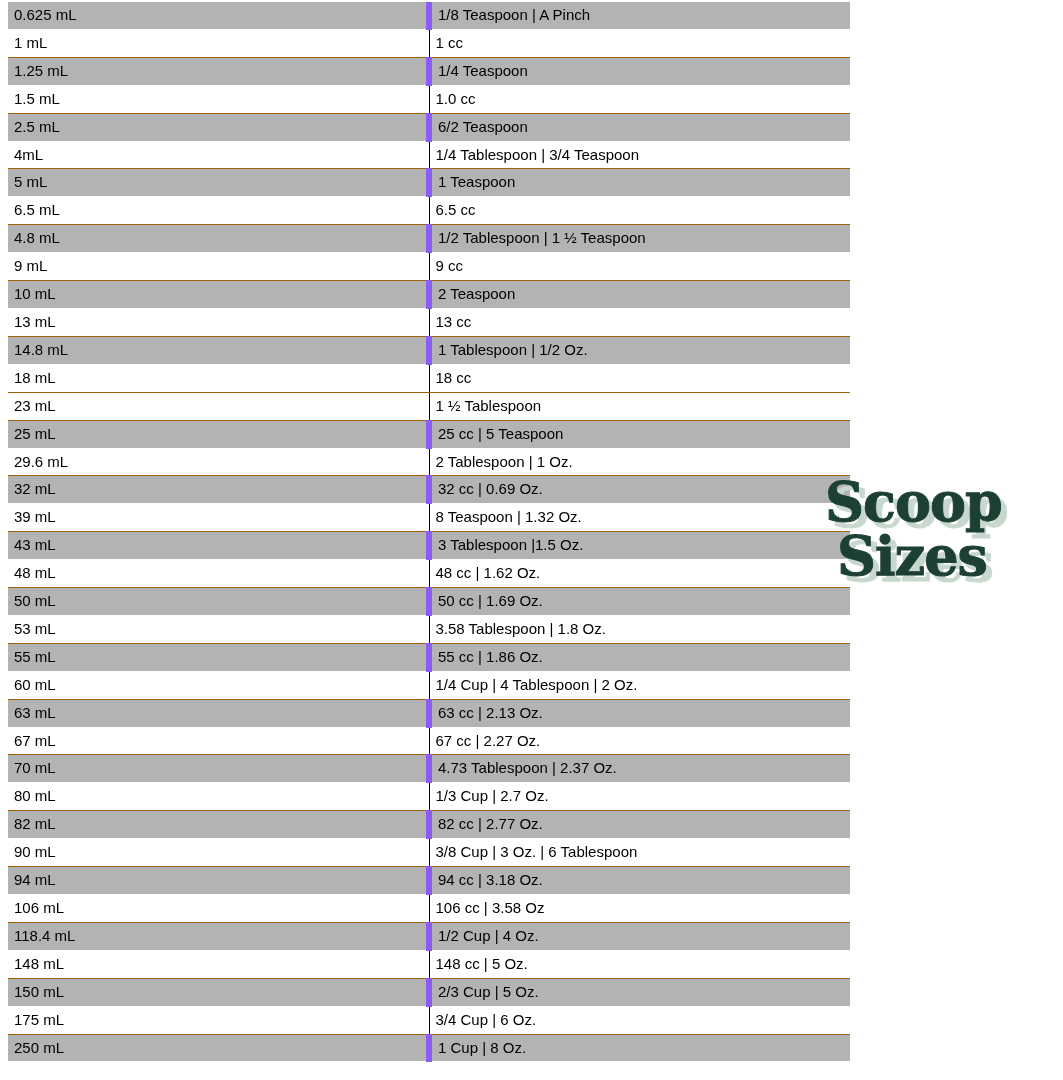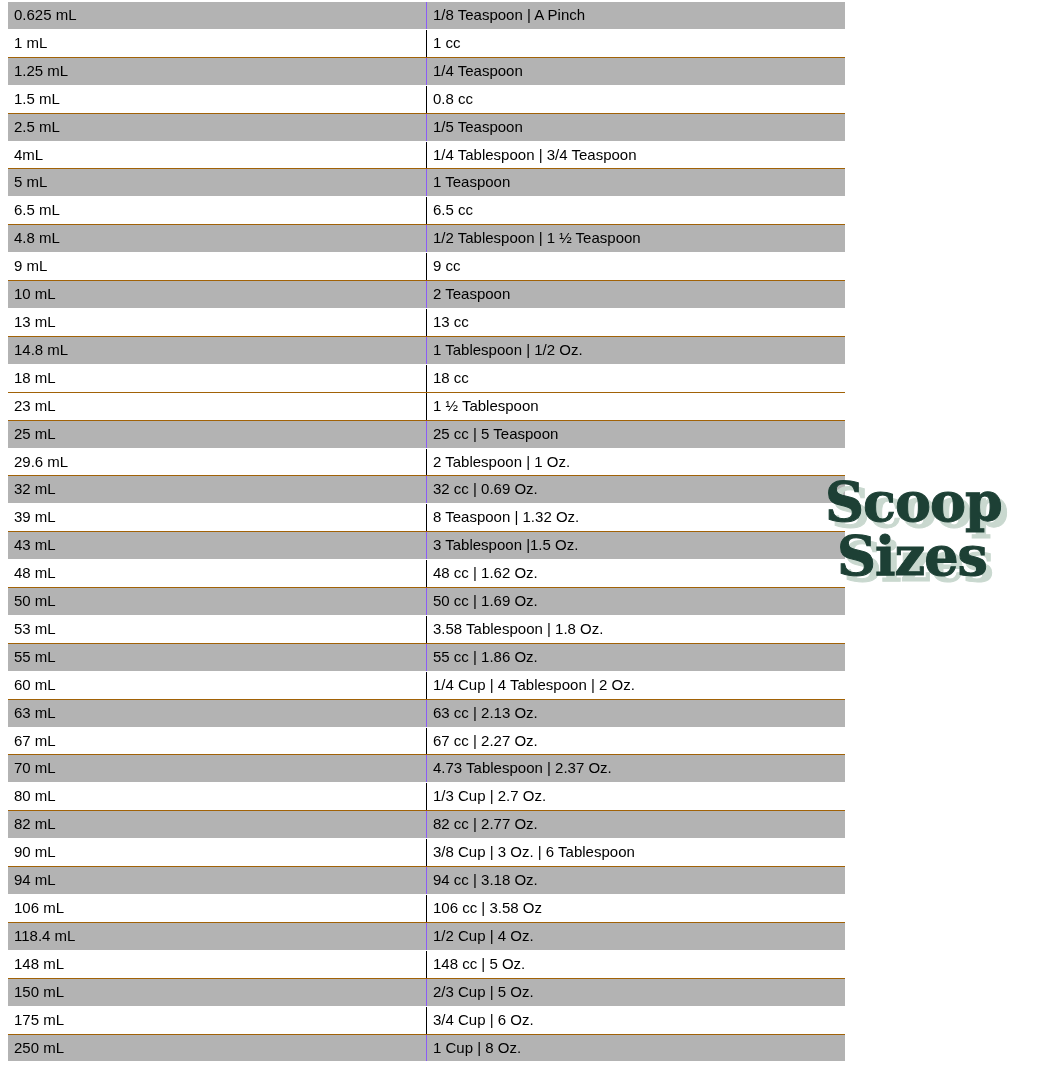--- a/index.html
+++ b/index.html
@@ -35,21 +35,21 @@
     color: #000000;
     white-space: nowrap;
     overflow: hidden;
     border-bottom: 1px solid #ffffff;
   }
   .conv-table td.col-ml { width: 412px; }
   .conv-table td.col-eq { width: 412px; }
   .row-shaded td { background: #b3b3b3; }
   .row-plain td { background: #ffffff; }
   .row-plain td.col-eq { border-left: 1px solid #000000; margin-top: 28px; }
-  .row-shaded td.col-eq { border-left: 1px solid #8b5cf6; }
+  .row-shaded td.col-eq { border-left: 6px solid #8b5cf6; }
   .row-plain td { border-bottom: 1px solid #a16207; }
 
   
   #title-block {
     position: absolute;
     left: 820px;
     top: 470px;
     width: 200px;
     height: 140px;
   }
@@ -87,25 +87,25 @@
         <tr class="row-plain">
           <td class="col-ml">1 mL</td>
           <td class="col-eq">1 cc</td>
         </tr>
         <tr class="row-shaded">
           <td class="col-ml">1.25 mL</td>
           <td class="col-eq">1/4 Teaspoon</td>
         </tr>
         <tr class="row-plain">
           <td class="col-ml">1.5 mL</td>
-          <td class="col-eq">0.8 cc</td>
+          <td class="col-eq">1.0 cc</td>
         </tr>
         <tr class="row-shaded">
           <td class="col-ml">2.5 mL</td>
-          <td class="col-eq">1/5 Teaspoon</td>
+          <td class="col-eq">6/2 Teaspoon</td>
         </tr>
         <tr class="row-plain">
           <td class="col-ml">4mL</td>
           <td class="col-eq">1/4 Tablespoon | 3/4 Teaspoon</td>
         </tr>
         <tr class="row-shaded">
           <td class="col-ml">5 mL</td>
           <td class="col-eq">1 Teaspoon</td>
         </tr>
         <tr class="row-plain">

